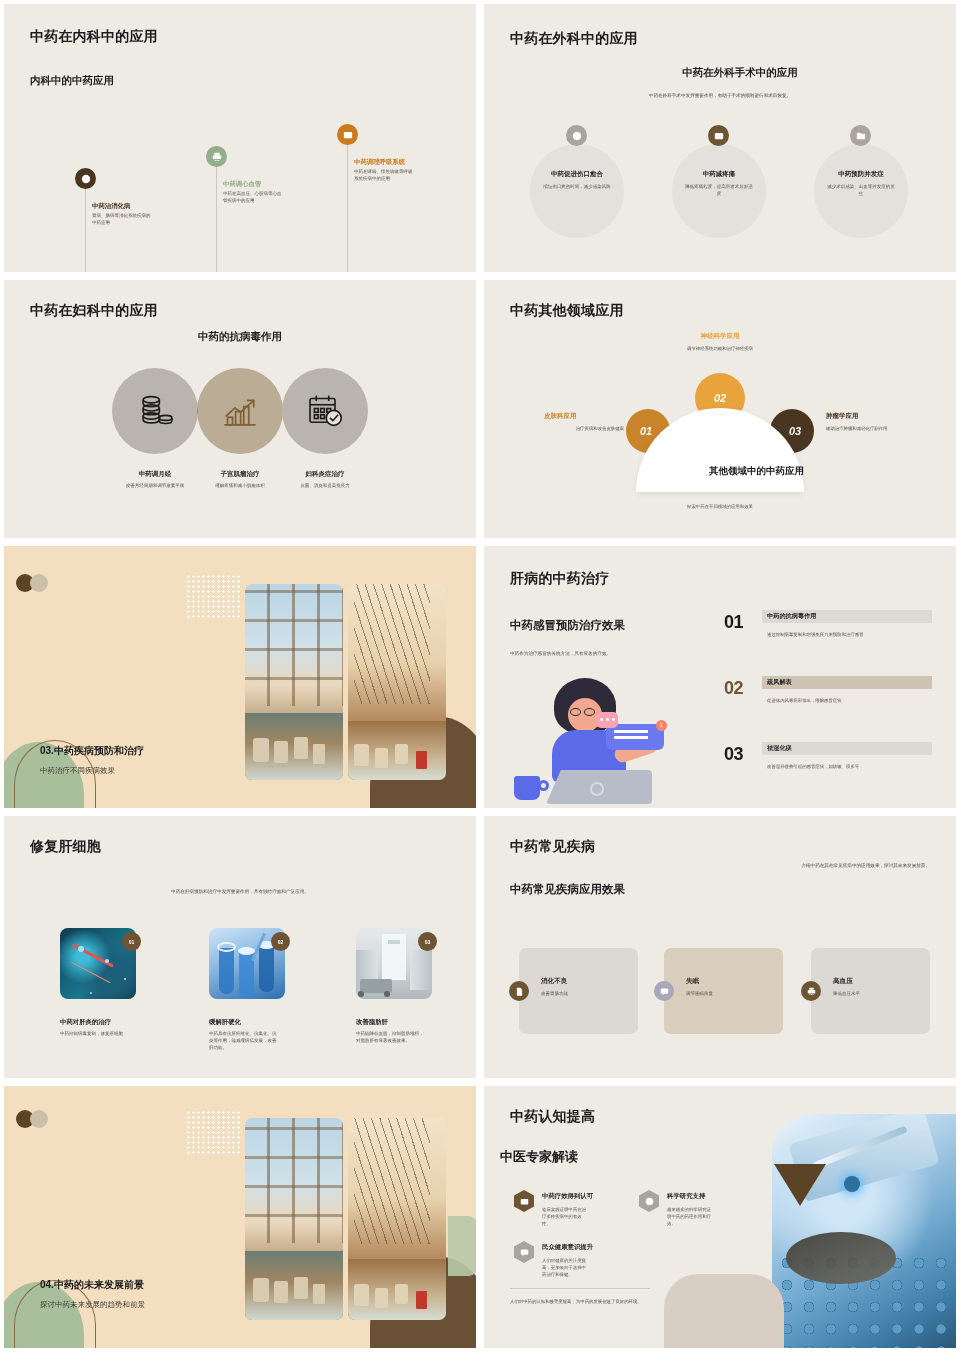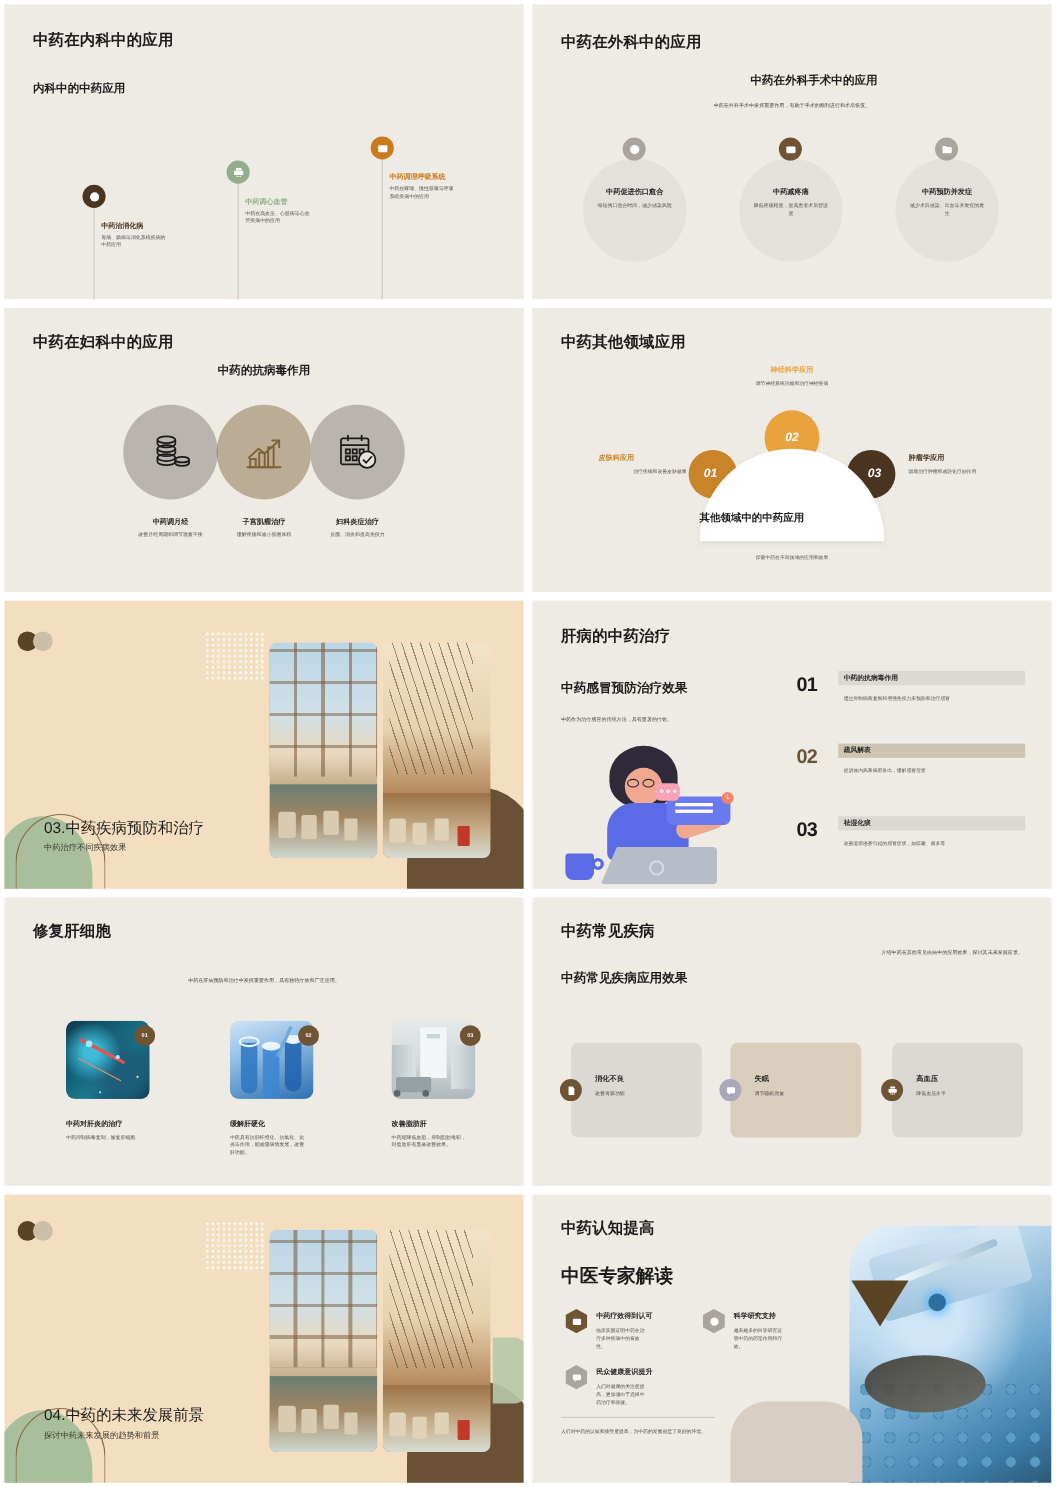--- a/index.html
+++ b/index.html
@@ -69,35 +69,35 @@
   .ov-circle svg { width: 40px; height: 40px; position: absolute; left: 23px; top: 23px; }
   .ov-h { position: absolute; font-size: 6.5px; font-weight: bold; text-align: center; width: 110px; }
   .ov-p { position: absolute; font-size: 4.5px; color: #55504a; text-align: center; width: 92px; line-height: 1.5; }
 
   
   .dome {
     position: absolute; width: 168px; height: 84px;
     border-radius: 168px 168px 0 0;
     background: #ffffff;
     box-shadow: 0 2px 6px rgba(0,0,0,.07);
-    display: flex; align-items: flex-end; justify-content: flex-start;
+    display: flex; align-items: flex-end; justify-content: flex-end;
     padding-bottom: 14px;
   }
   .dome-label { font-size: 9.5px; font-weight: bold; color: #1c1c1c; }
   .bump {
     position: absolute; border-radius: 50%;
     display: flex; align-items: center; justify-content: center;
     color: #fff; font-style: italic; font-weight: bold; font-size: 11px;
   }
   .dm-h { position: absolute; font-size: 6.5px; font-weight: bold; }
   .dm-p { position: absolute; font-size: 4.4px; color: #55504a; line-height: 1.5; }
 
   
   .dot-grid { position: absolute; }
-  .cover-h { position: absolute; font-size: 14px; font-weight: normal; color: #1a1a1a; }
+  .cover-h { position: absolute; font-size: 10px; font-weight: bold; color: #1a1a1a; }
   .cover-s { position: absolute; font-size: 7.5px; color: #3a3632; }
   .photo {
     position: absolute; border-radius: 7px; overflow: hidden;
   }
   .blob { position: absolute; }
 
   
   .num { position: absolute; font-size: 18px; font-weight: bold; color: #1c1c1c; letter-spacing: -.5px; }
   .bar { position: absolute; height: 13px; display: flex; align-items: center; padding-left: 5px; }
   .bar-h { font-size: 6.2px; font-weight: bold; }
@@ -529,21 +529,21 @@
       <div style="position:absolute;right:10px;bottom:0;width:170px;height:104px;background:
         radial-gradient(circle,#5E9DC6 0 28%,#2A5F85 32%,transparent 34%) 0 0/22px 22px;opacity:.95"></div>
       <div style="position:absolute;right:60px;bottom:72px;width:110px;height:52px;border-radius:50%;background:linear-gradient(160deg,#3B3832,#6E6A5F);opacity:.9"></div>
 
       <div style="position:absolute;left:2px;top:50px;width:0;height:0;border-left:26px solid transparent;border-right:26px solid transparent;border-top:42px solid #5B4426"></div>
     </div>
 
     <div style="position:absolute;left:180px;bottom:0;width:120px;height:74px;border-radius:34px 34px 0 0;background:#D8CEC4"></div>
 
     <div class="s-title" style="left:26px;top:22px">中药认知提高</div>
-    <div class="s-sub" style="left:26px;top:62px;font-size:17px">中医专家解读</div>
+    <div class="s-sub" style="left:16px;top:62px;font-size:13px">中医专家解读</div>
 
     <div class="hex" style="left:30px;top:104px;background:#6F5434">
         <svg style="color:#fff">
           <use href="#i-image"></use>
         </svg>
       </div>
     <div class="ex-h" style="left:58px;top:106px">中药疗效得到认可</div>
     <div class="ex-p" style="left:58px;top:120px">临床实践证明中药在治疗多种疾病中的有效性。</div>
 
     <div class="hex" style="left:155px;top:104px;background:#A9A49D">

